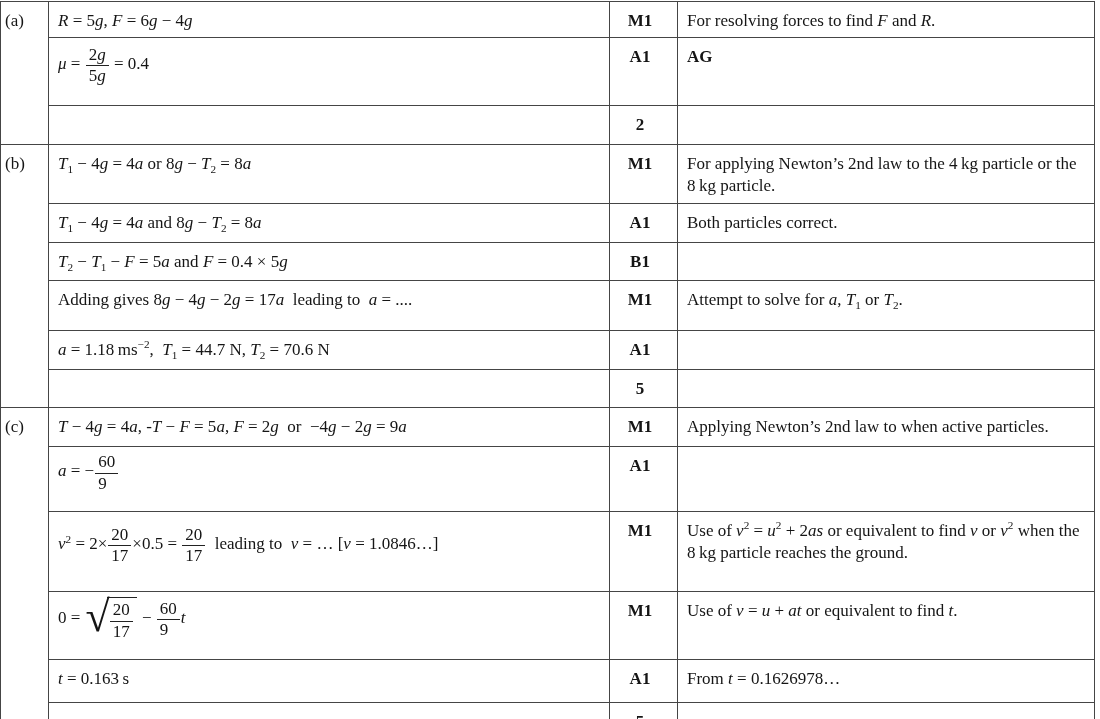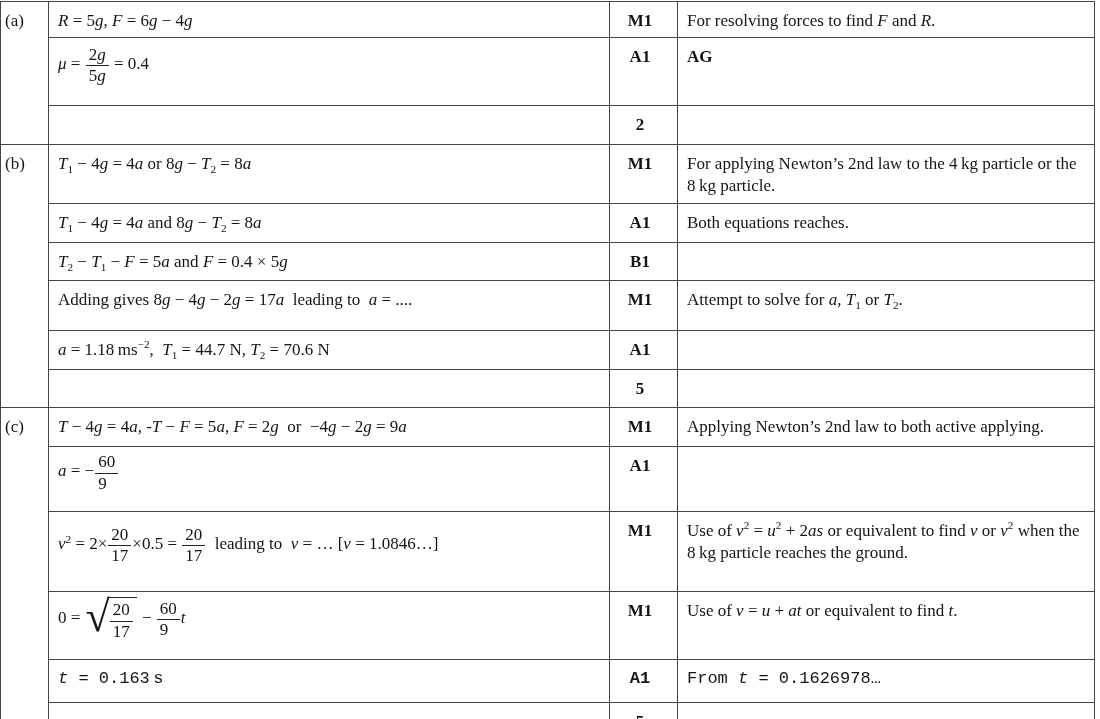--- a/index.html
+++ b/index.html
@@ -91,21 +91,21 @@
   tr.rB1 { height: 59px; }
   tr.rB2 { height: 39px; }
   tr.rB3 { height: 38px; }
   tr.rB4 { height: 50px; }
   tr.rB5 { height: 39px; margin-left: 32px; }
   tr.rB6 { height: 38px; }
   tr.rC1 { height: 39px; }
   tr.rC2 { height: 65px; }
   tr.rC3 { height: 80px; }
   tr.rC4 { height: 68px; }
-  tr.rC5 { height: 43px; font-family: Liberation Mono, monospace; }
+  tr.rC5 { height: 43px; }
   tr.rC6 { height: 38px; }
 </style>
 </head>
 <body>
 
 <table class="ms">
   <colgroup>
     <col style="width:48px">
     <col style="width:561px">
     <col style="width:68px">
@@ -132,21 +132,21 @@
 
     <tr class="rB1">
       <td class="part" rowspan="6">(b)</td>
       <td class="work"><i>T</i><sub>1</sub> − 4<i>g</i> = 4<i>a</i> or 8<i>g</i> − <i>T</i><sub>2</sub> = 8<i>a</i></td>
       <td class="mark">M1</td>
       <td class="comment">For applying Newton’s 2nd law to the 4 kg particle or the 8 kg particle.</td>
     </tr>
     <tr class="rB2">
       <td class="work"><i>T</i><sub>1</sub> − 4<i>g</i> = 4<i>a</i> and 8<i>g</i> − <i>T</i><sub>2</sub> = 8<i>a</i></td>
       <td class="mark">A1</td>
-      <td class="comment">Both equations reaches.</td>
+      <td class="comment">Both particles correct.</td>
     </tr>
     <tr class="rB3">
       <td class="work"><i>T</i><sub>2</sub> − <i>T</i><sub>1</sub> − <i>F</i> = 5<i>a</i> and <i>F</i> = 0.4 × 5<i>g</i></td>
       <td class="mark">B1</td>
       <td class="comment"></td>
     </tr>
     <tr class="rB4">
       <td class="work">Adding gives 8<i>g</i> − 4<i>g</i> − 2<i>g</i> = 17<i>a</i>&nbsp;&nbsp;leading to&nbsp;&nbsp;<i>a</i> = ....</td>
       <td class="mark">M1</td>
       <td class="comment">Attempt to solve for <i>a</i>, <i>T</i><sub>1</sub> or <i>T</i><sub>2</sub>.</td>
@@ -159,21 +159,21 @@
     <tr class="rB6">
       <td class="work"></td>
       <td class="mark">5</td>
       <td class="comment"></td>
     </tr>
 
     <tr class="rC1">
       <td class="part" rowspan="6">(c)</td>
       <td class="work"><i>T</i> − 4<i>g</i> = 4<i>a</i>, -<i>T</i> − <i>F</i> = 5<i>a</i>, <i>F</i> = 2<i>g</i>&nbsp; or&nbsp; −4<i>g</i> − 2<i>g</i> = 9<i>a</i></td>
       <td class="mark">M1</td>
-      <td class="comment">Applying Newton’s 2nd law to both active applying.</td>
+      <td class="comment">Applying Newton’s 2nd law to when active particles.</td>
     </tr>
     <tr class="rC2">
       <td class="work mid"><i>a</i> = −<span class="frac"><span>60</span><span>9</span></span></td>
       <td class="mark">A1</td>
       <td class="comment"></td>
     </tr>
     <tr class="rC3">
       <td class="work mid"><i>v</i><sup>2</sup> = 2×<span class="frac"><span>20</span><span>17</span></span>×0.5 = <span class="frac"><span>20</span><span>17</span></span>&nbsp;&nbsp;leading to&nbsp;&nbsp;<i>v</i> = … [<i>v</i> = 1.0846…]</td>
       <td class="mark">M1</td>
       <td class="comment">Use of <i>v</i><sup>2</sup> = <i>u</i><sup>2</sup> + 2<i>as</i> or equivalent to find <i>v</i> or <i>v</i><sup>2</sup> when the 8 kg particle reaches the ground.</td>

